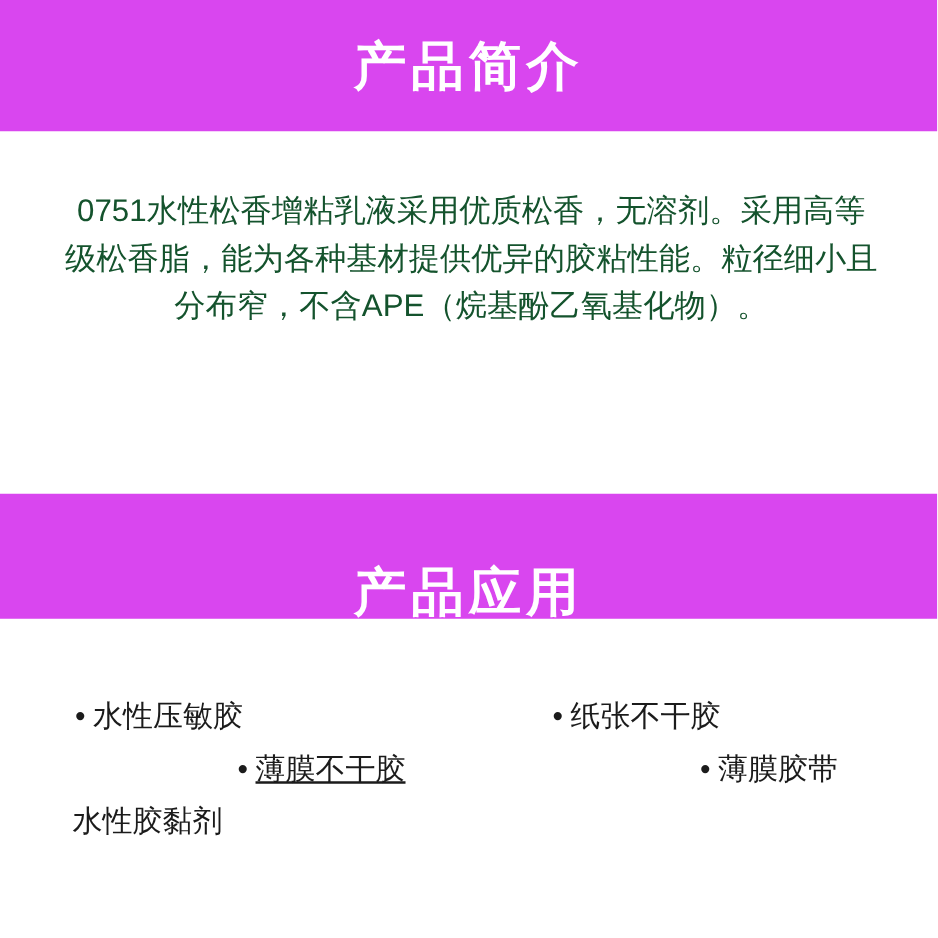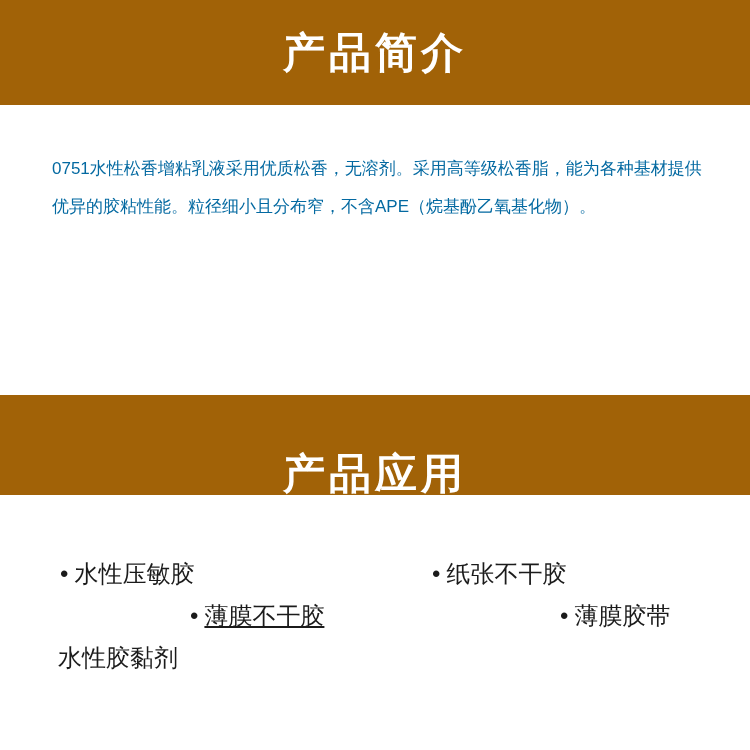--- a/index.html
+++ b/index.html
@@ -13,21 +13,21 @@
     width: 750px;
     height: 750px;
     position: relative;
     background: #ffffff;
     overflow: hidden;
   }
 
   
   .banner {
     width: 100%;
-    background: #a16207;
+    background: #d946ef;
     display: flex;
     align-items: center;
     justify-content: center;
   }
   .banner-title {
     color: #ffffff;
     font-size: 42px;
     font-weight: bold;
     letter-spacing: 4px;
     line-height: 1;
@@ -47,24 +47,25 @@
     height: 100px;
     align-items: flex-end;
   }
 
   
   .intro-body {
     position: absolute;
     top: 150px;
     left: 52px;
     width: 650px;
-    font-size: 17px;
+    font-size: 25px;
     line-height: 38px;
-    color: #0369a1;
+    color: #14532d;
     letter-spacing: 0px;
+    text-align: center;
   }
   .intro-body p { margin: 0; }
 
   
   .apps-area {
     position: absolute;
     top: 540px;
     left: 0;
     width: 750px;
     height: 190px;
@@ -74,21 +75,21 @@
   .app-item {
     position: absolute;
     white-space: nowrap;
     line-height: 1.2;
   }
   .bullet {
     display: inline-block;
     margin-right: 6px;
   }
   .app-0 { left: 60px;  top: 20px; }
-  .app-1 { left: 432px; top: 20px; }
+  .app-1 { left: 442px; top: 20px; }
   .app-2 { left: 190px; top: 62px; text-decoration: underline; }
   .app-3 { left: 560px; top: 62px; }
   .app-4 { left: 52px;  top: 104px; }
 </style>
 </head>
 <body>
 
 <div class="page">
 
   <div class="banner" id="banner-intro">

